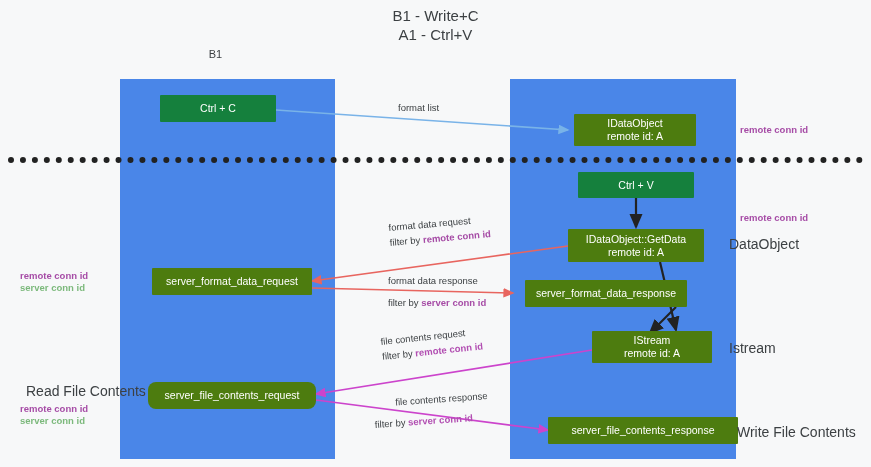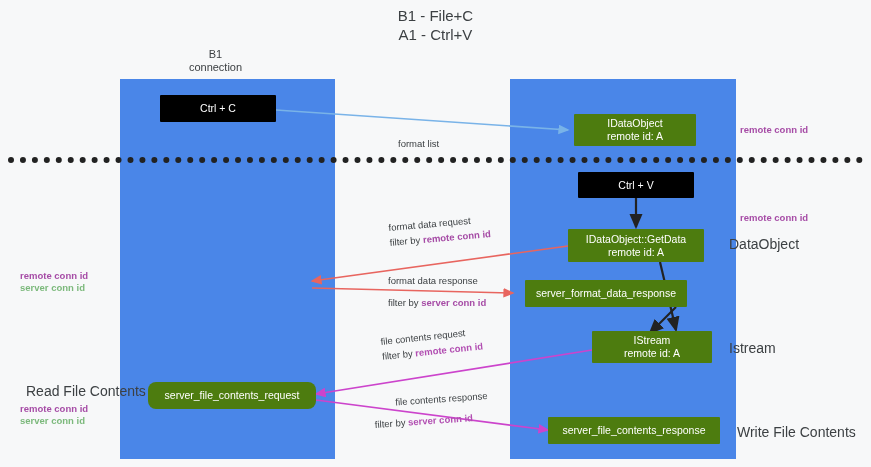--- a/index.html
+++ b/index.html
@@ -33,21 +33,21 @@
 
   
   .node{
     box-sizing:border-box;
     display:flex;align-items:center;justify-content:center;
     text-align:center;
     color:#ffffff;
     font-size:10.5px;line-height:13px;
     border-radius:1px;
   }
-  .node.green{background:#000000;}
+  .node.green{background:#15803d;}
   .node.orange{background:#4d7c0f;}
   .node .ln{display:block;}
 
   
   .lab{
     font-size:9.5px;color:#3c4043;line-height:12px;white-space:nowrap;
   }
   .lab .purple{color:#a64ca6;font-weight:bold;}
   .lab .purple2{color:#b24fb2;font-weight:bold;}
   .sidelab{font-size:9.5px;line-height:12px;font-weight:bold;white-space:nowrap;}
@@ -62,27 +62,26 @@
   }
 
   svg.overlay{position:absolute;left:0;top:0;width:871px;height:467px;pointer-events:none;}
 </style>
 </head>
 <body>
 
 <div id="stage">
 
   <div class="abs title">
-    <div>B1 - File+C</div>
+    <div>B1 - Write+C</div>
     <div>A1 - Ctrl+V</div>
   </div>
 
   <div class="abs colhead" style="left:143px;top:48px;width:145px;">
     <span class="l1">B1</span>
-    <span class="l2">connection</span>
   </div>
 
   <div class="abs lane" style="left:120px;top:79px;width:215px;height:380px;"></div>
   <div class="abs lane" style="left:510px;top:79px;width:226px;height:380px;"></div>
 
   <svg class="overlay" viewBox="0 0 871 467">
     <defs>
       <marker id="ah-blue" markerWidth="7" markerHeight="7" refX="6" refY="3" orient="auto">
         <path d="M0,0 L7,3 L0,6 z" fill="#79b3e8"></path>
       </marker>
@@ -127,39 +126,42 @@
 
   <div class="abs node green" style="left:578px;top:172px;width:116px;height:26px;">
     <span>Ctrl + V</span>
   </div>
 
   <div class="abs node orange" style="left:568px;top:229px;width:136px;height:33px;flex-direction:column;">
     <span class="ln">IDataObject::GetData</span>
     <span class="ln">remote id: A</span>
   </div>
 
+  <div class="abs node orange" style="left:152px;top:268px;width:160px;height:27px;">
+    <span>server_format_data_request</span>
+  </div>
 
   <div class="abs node orange" style="left:525px;top:280px;width:162px;height:27px;align-items:center;">
     <span>server_format_data_response</span>
   </div>
 
   <div class="abs node orange" style="left:592px;top:331px;width:120px;height:32px;flex-direction:column;">
     <span class="ln">IStream</span>
     <span class="ln">remote id: A</span>
   </div>
 
   <div class="abs node orange" style="left:148px;top:382px;width:168px;height:27px;border-radius:8px;">
     <span>server_file_contents_request</span>
   </div>
 
-  <div class="abs node orange" style="left:548px;top:417px;width:172px;height:27px;">
+  <div class="abs node orange" style="left:548px;top:417px;width:190px;height:27px;">
     <span>server_file_contents_response</span>
   </div>
 
-  <div class="abs lab" style="left:398px;top:102px;margin-top:36px;">format list</div>
+  <div class="abs lab" style="left:398px;top:102px;">format list</div>
 
   <div class="abs" style="left:388px;top:222px;transform:rotate(-5deg);transform-origin:left top;">
     <div class="lab">format data request</div>
     <div class="lab" style="margin-top:3px;">
       <span>filter by </span><span class="purple">remote conn id</span>
     </div>
   </div>
 
   <div class="abs" style="left:388px;top:275px;">
     <div class="lab">format data response</div>

